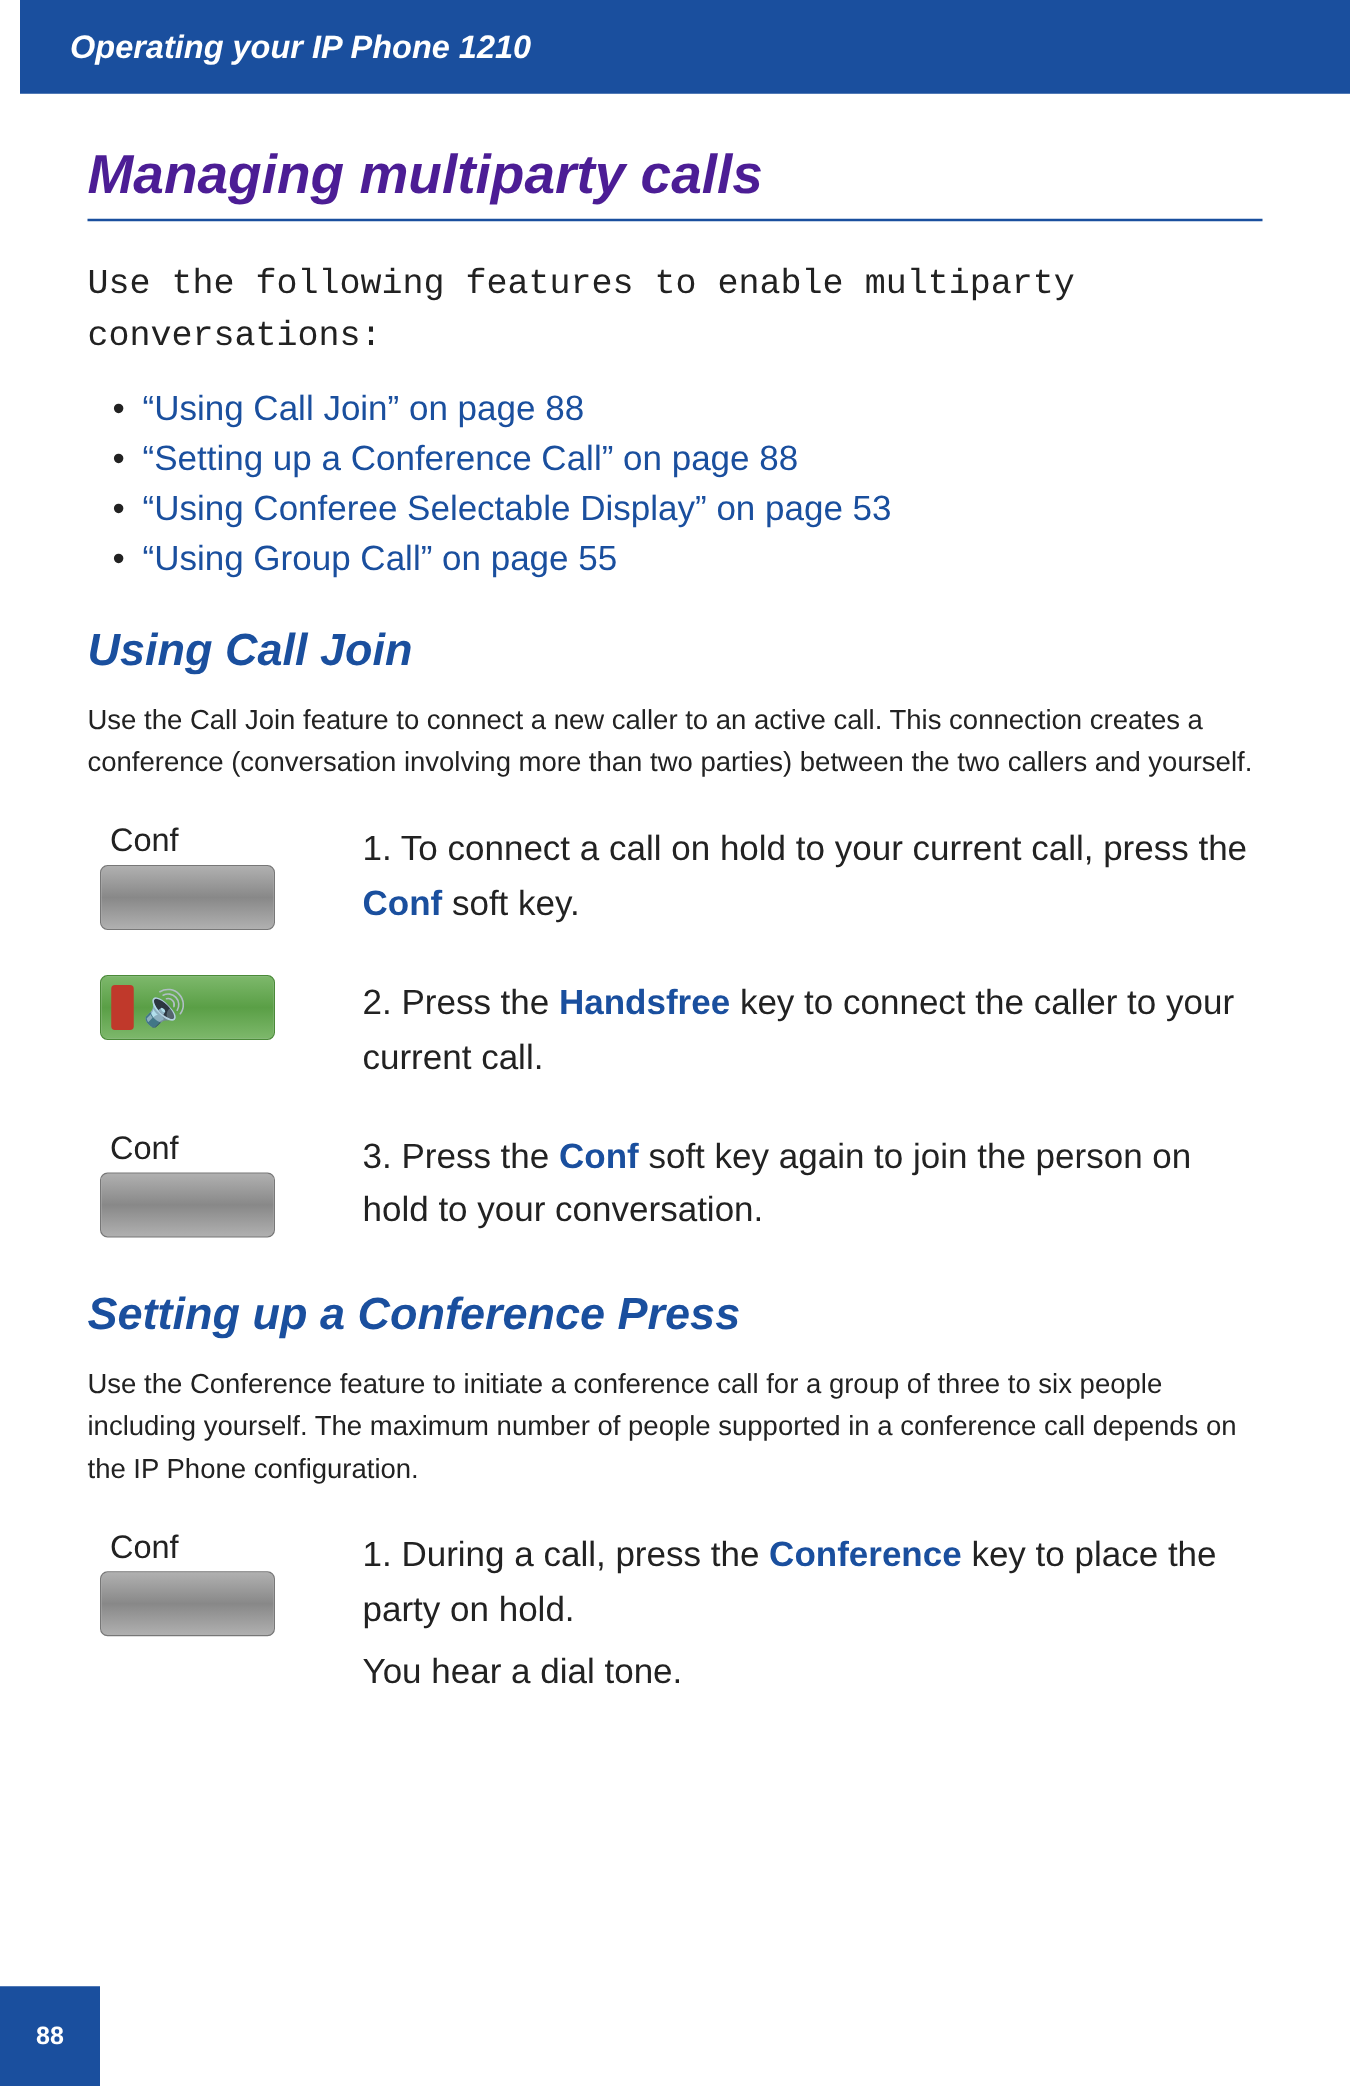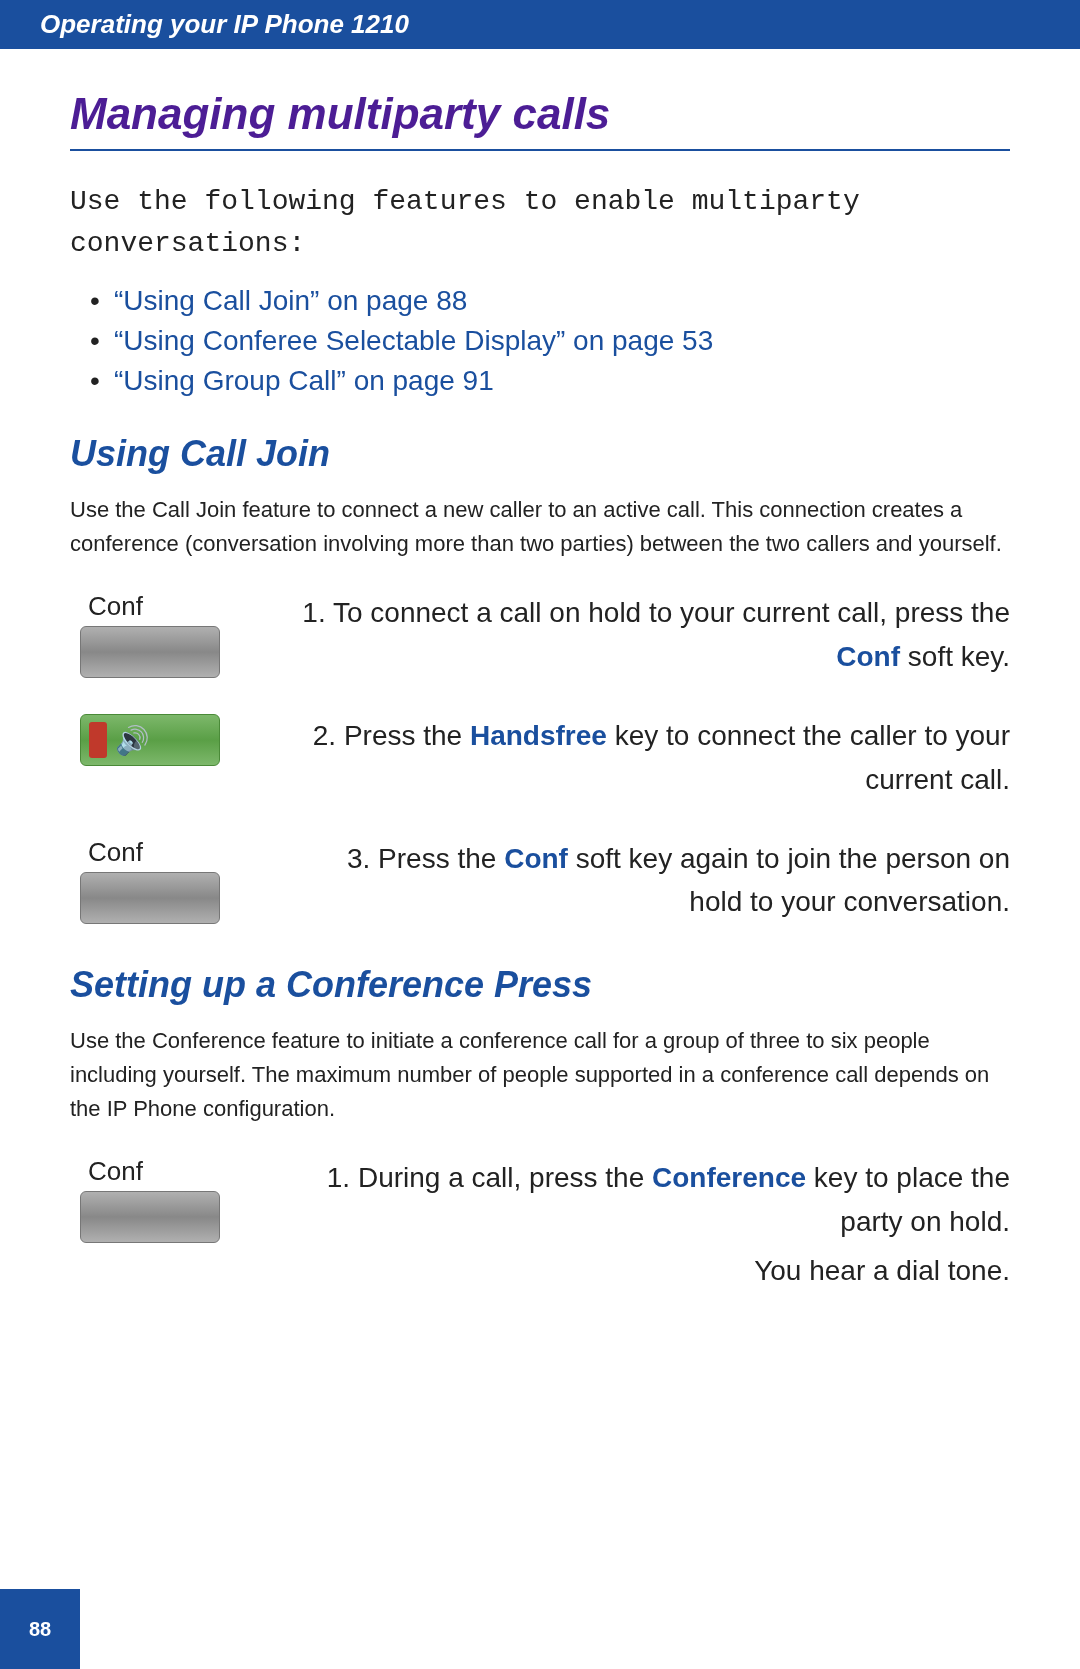--- a/index.html
+++ b/index.html
@@ -9,23 +9,24 @@
       min-height: 1669px;
       font-family: Arial, Helvetica, sans-serif;
       font-size: 28px;
       color: #222;
       background: #fff;
       position: relative;
     }
 
     .header-bar {
       background: #1a4f9e;
-      padding: 9px 40px;
+      padding: 22px 40px;
       display: flex;
       align-items: center;
+      margin-left: 16px;
     }
 
     .header-title {
       color: #fff;
       font-size: 26px;
       font-weight: bold;
       font-style: italic;
     }
 
     .header-title span {
@@ -150,21 +151,20 @@
 
     .handsfree-speaker {
       color: #fff;
       font-size: 28px;
     }
 
     .step-content {
       flex: 1;
       padding-left: 20px;
       padding-top: 0;
-      text-align: right;
     }
 
     .step-number {
       font-size: 28px;
       line-height: 1.55;
     }
 
     .step-number strong.blue {
       color: #1a4f9e;
       font-weight: bold;
@@ -201,22 +201,23 @@
 </div>
 
 <div class="main-content">
 
   <h1 class="page-heading">Managing multiparty calls</h1>
 
   <p class="intro-text">Use the following features to enable multiparty conversations:</p>
 
   <ul class="bullet-list">
     <li><a href="#">“Using Call Join” on page 88</a></li>
+    <li><a href="#">“Setting up a Conference Call” on page 88</a></li>
     <li><a href="#">“Using Conferee Selectable Display” on page 53</a></li>
-    <li><a href="#">“Using Group Call” on page 91</a></li>
+    <li><a href="#">“Using Group Call” on page 55</a></li>
   </ul>
 
   <h2 class="section-heading">Using Call Join</h2>
   <p class="section-description">Use the Call Join feature to connect a new caller to an active call. This connection creates a conference (conversation involving more than two parties) between the two callers and yourself.</p>
 
   <div class="steps-container">
 
     <div class="step-row">
       <div class="step-image">
         <span class="conf-label">Conf</span>

